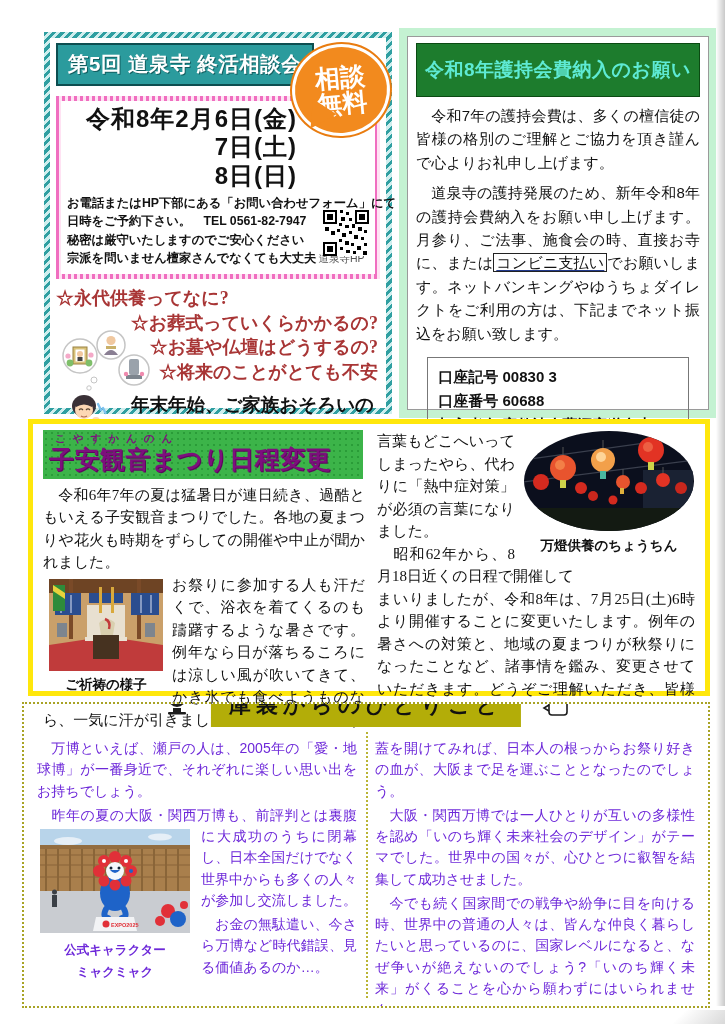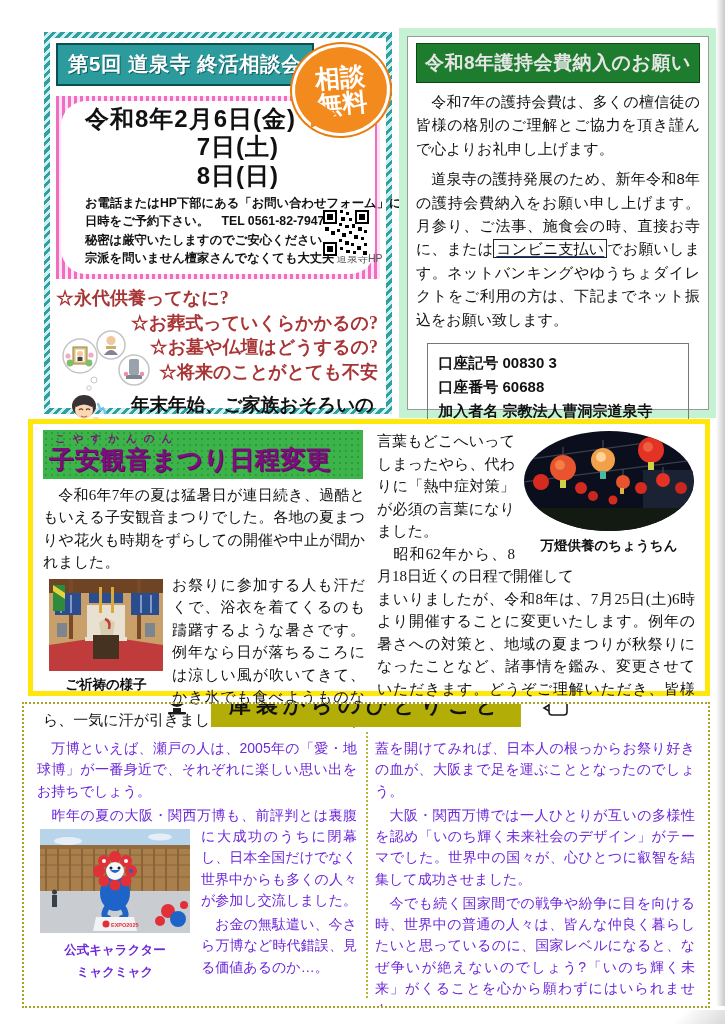--- a/index.html
+++ b/index.html
@@ -23,21 +23,21 @@
     text-shadow:1px 1px 0 #135e60; }
   .bubble { position:absolute; right:-4px; top:6px; width:98px; height:92px; z-index:5;
     background:#f28a1e; border-radius:50%; border:3px solid #fff; box-shadow:0 0 0 2px #e97c10;
     display:flex; flex-direction:column; align-items:center; justify-content:center;
     transform:rotate(-5deg); }
   .bubble span { color:#fff; font-weight:900; font-size:25px; line-height:1.05; }
   .bubble-tail { position:absolute; left:2px; bottom:-8px; width:0; height:0;
     border:14px solid transparent; border-top:26px solid #f28a1e; transform:rotate(38deg); }
   .pink-box { margin-top:10px; position:relative;
     background:repeating-linear-gradient(90deg,#f06ec0 0 3px,#ffe2f3 3px 6px); padding:5px; }
-  .pink-inner { background:#fff; padding:4px 24px 6px; position:relative;border-radius:25px; }
+  .pink-inner { background:#fff; padding:4px 6px 6px; position:relative; }
   .date-line { font-weight:900; font-size:24px; line-height:1.18; letter-spacing:1px;
     text-align:right; padding-right:72px; white-space:nowrap; }
   .info { margin-top:4px; }
   .info-line { font-weight:700; font-size:12.3px; line-height:1.5; white-space:nowrap; }
   .hp-caption { font-weight:400; font-size:10.5px; color:#555; margin-left:2px; }
   .qr { position:absolute; right:6px; bottom:18px; width:46px; height:46px; background:#fff; }
   
   .shukatsu { margin-top:7px; position:relative; }
   .shu-row1 { display:flex; justify-content:space-between; align-items:flex-end; }
   .shu-word { font-weight:900; font-size:35px; letter-spacing:1px; line-height:1; }
@@ -47,22 +47,22 @@
   .shu-illu { position:absolute; left:0; top:42px; }
   .shu-close { font-family:"Liberation Serif","DejaVu Serif",serif; font-weight:700;
     font-size:18.5px; line-height:1.4; margin-top:8px; }
   .shu-close .r { text-align:right; padding-right:6px; }
 
   
   .box-fee { position:absolute; left:399px; top:28px; width:318px; height:390px;
     background:#c4f2d2; padding:8px; }
   .fee-inner { background:#fff; border:1px solid #9a9a9a; width:100%; height:100%;
     padding:6px 8px 8px; }
-  .fee-title { background:#1d7c2d; color:#e5e5e5; font-weight:900; font-size:19px;
-    text-align:center; padding:6px 2px; border:1px solid #0a4a12; letter-spacing:.5px; }
+  .fee-title { background:#1d7c2d; color:#5eead4; font-weight:900; font-size:19px;
+    text-align:center; padding:13px 2px; border:1px solid #0a4a12; letter-spacing:.5px; }
   .fee-p { font-size:15px; line-height:1.56; text-align:justify; margin-top:7px; }
   .boxed { border:1.5px solid #222; padding:0 2px; text-decoration:underline;
     text-decoration-color:#223a8c; text-underline-offset:2px; }
   .account-box { margin:12px auto 0; width:92%; border:1.5px solid #777;
     padding:7px 10px; font-weight:700; font-size:15px; line-height:1.6; }
 
   
   .box-matsuri { position:absolute; left:28px; top:419px; width:682px; height:277px;
     border:5px solid #ffe70c; background:#fff; display:flex; gap:12px; padding:6px 10px;
     font-family:"Liberation Serif","DejaVu Serif",serif; }

